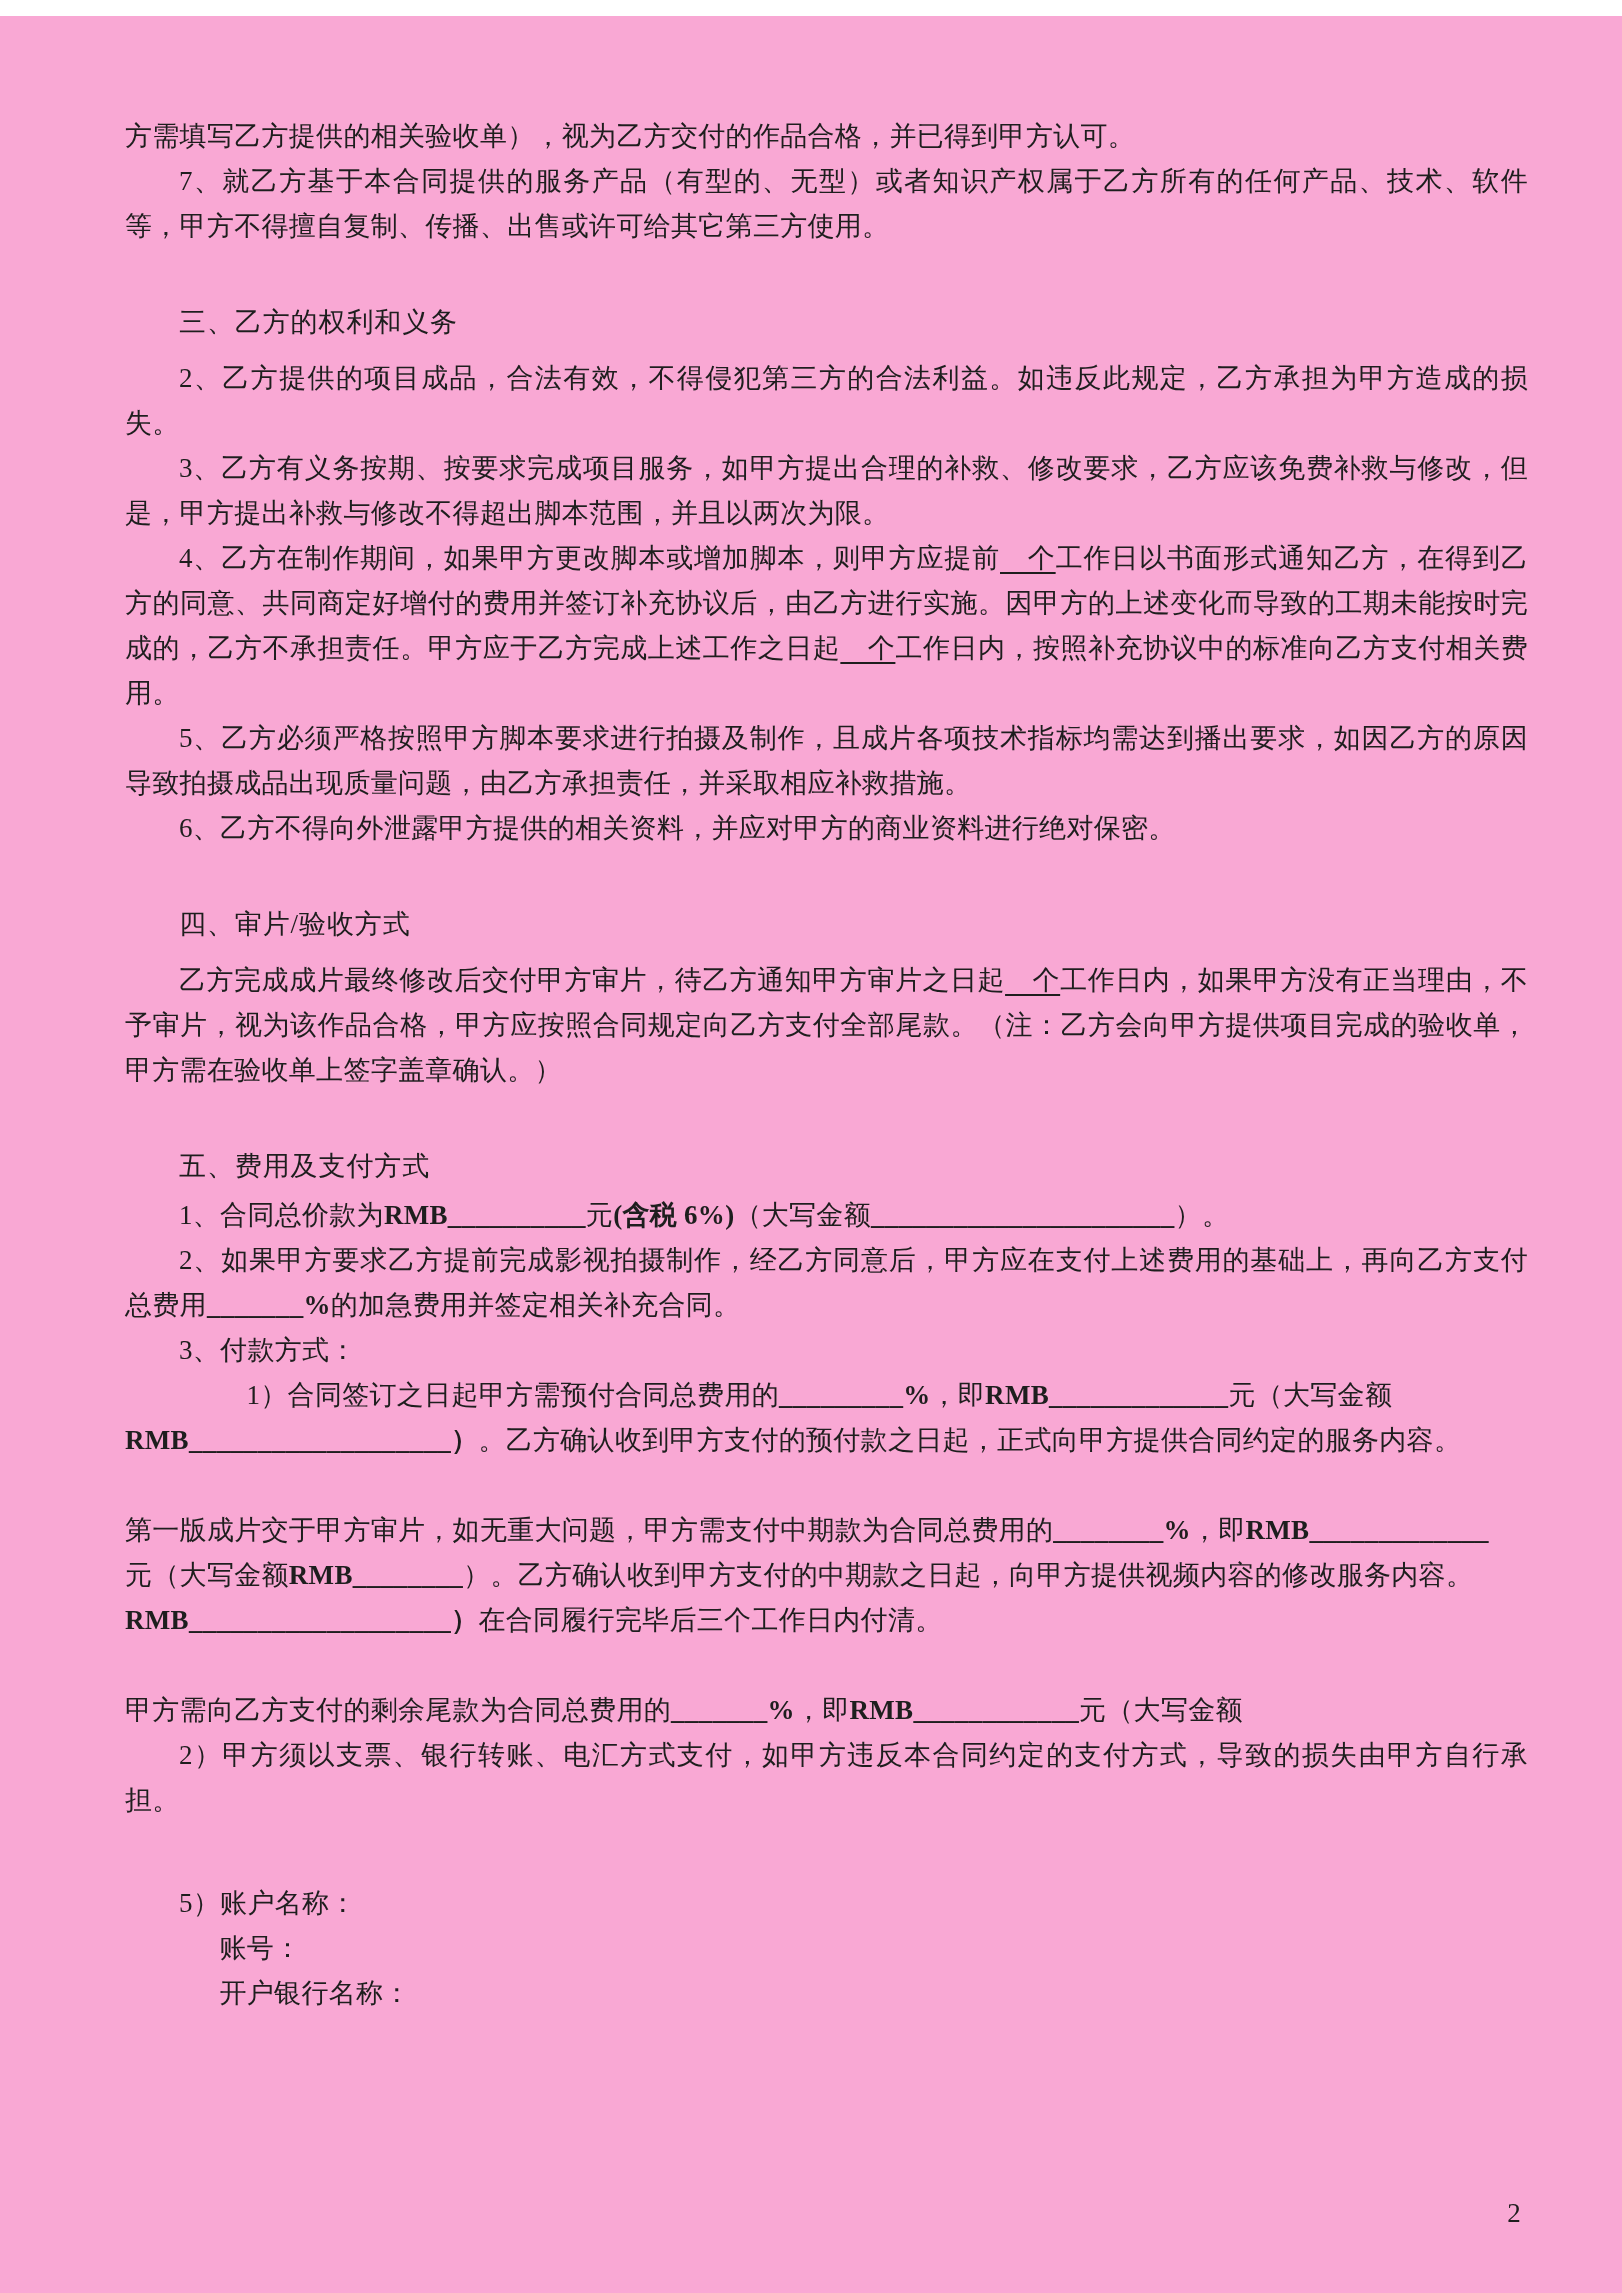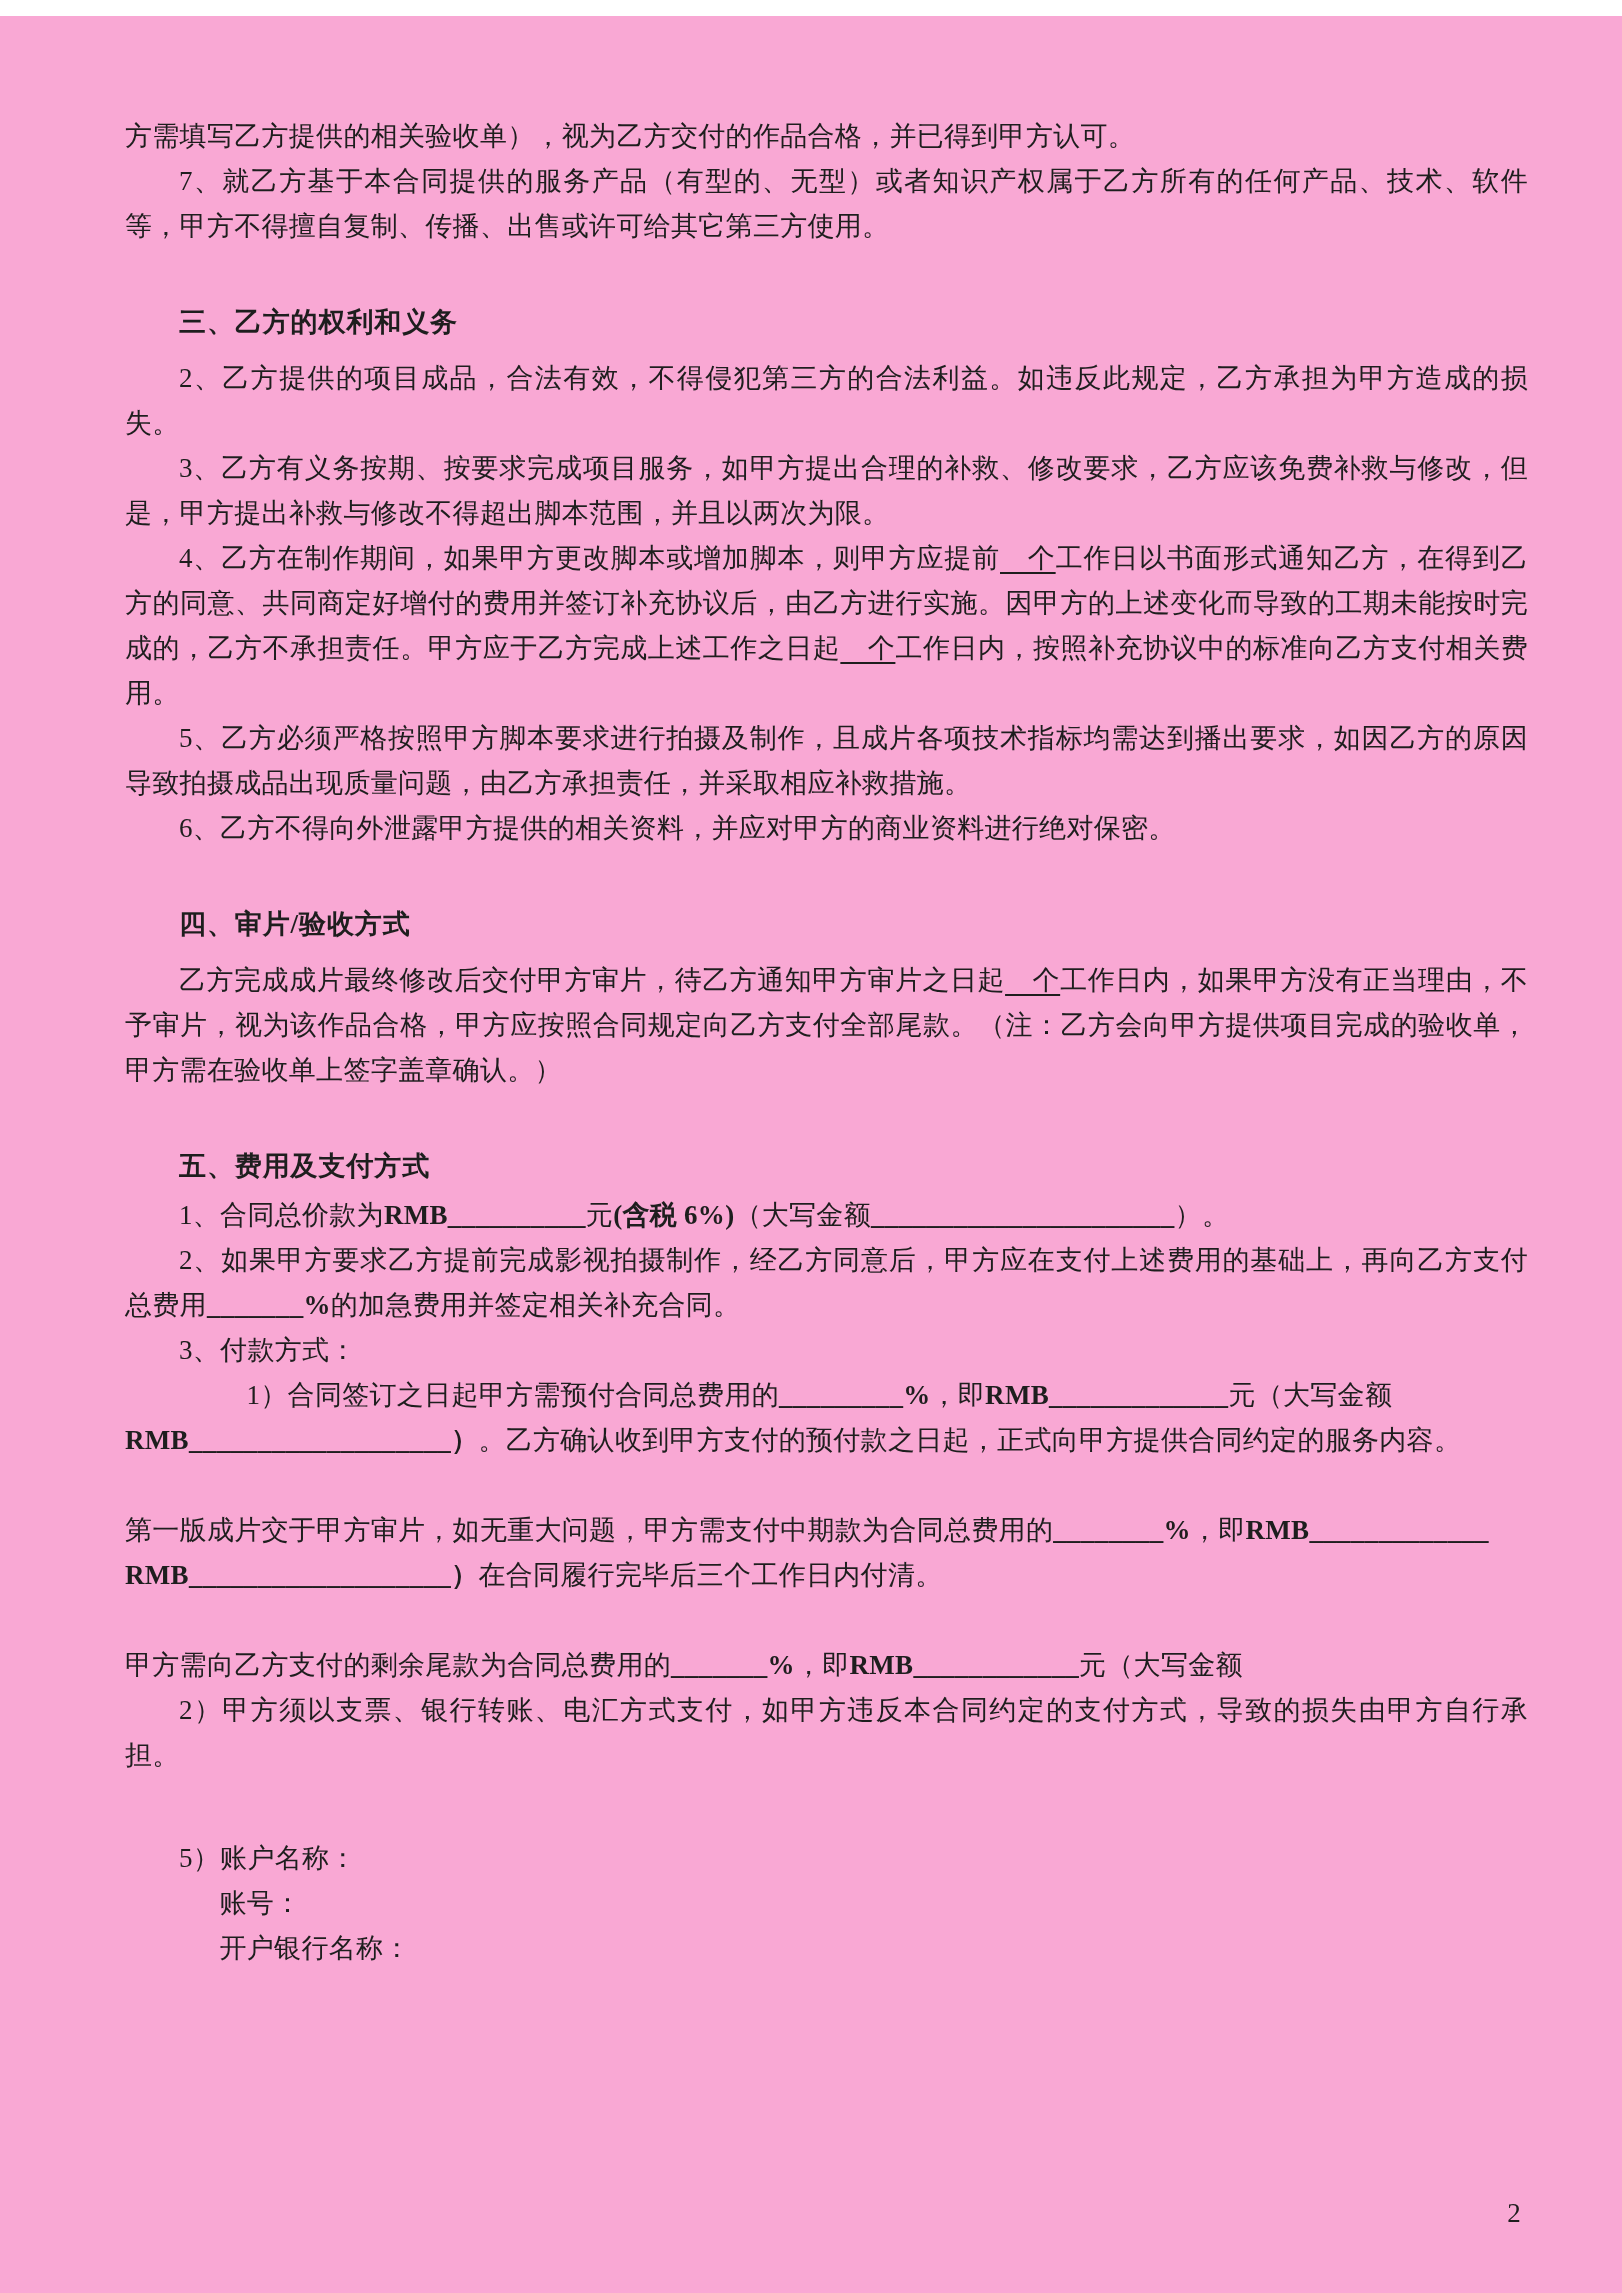--- a/index.html
+++ b/index.html
@@ -24,21 +24,21 @@
   }
   .doc { width: 100%; }
   .blk {
     margin: 0;
     text-align: justify;
   }
   .ind2  { text-indent: 2em; }
   .ind35 { text-indent: 3.5em; }
   .ind45 { text-indent: 4.5em; }
   .heading {
-    font-weight: bold;
+    font-weight: normal;
     text-indent: 2em;
     margin-top: 51px;
     margin-bottom: 11px;
     letter-spacing: 0.9px;
   }
   .h5 { margin-bottom: 3.6px; }
   .sp1   { margin-top: 45px; }
   .spbig { margin-top: 58px; }
   .b { font-weight: bold; }
   .u { text-decoration: underline; text-underline-offset: 4.5px; }
@@ -65,20 +65,21 @@
       <div class="blk ind2"><span>6、乙方不得向外泄露甲方提供的相关资料，并应对甲方的商业资料进行绝对保密。</span></div>
       <div class="blk heading"><span>四、审片/验收方式</span></div>
       <div class="blk ind2"><span>乙方完成成片最终修改后交付甲方审片，待乙方通知甲方审片之日起</span><span class="u">　个</span><span>工作日内，如果甲方没有正当理由，不予审片，视为该作品合格，甲方应按照合同规定向乙方支付全部尾款。（注：乙方会向甲方提供项目完成的验收单，甲方需在验收单上签字盖章确认。）</span></div>
       <div class="blk heading h5"><span>五、费用及支付方式</span></div>
       <div class="blk ind2"><span>1、合同总价款为</span><span class="b">RMB__________</span><span>元</span><span class="b">(含税 6%)</span><span>（大写金额</span><span class="b">______________________</span><span>）。</span></div>
       <div class="blk ind2"><span>2、如果甲方要求乙方提前完成影视拍摄制作，经乙方同意后，甲方应在支付上述费用的基础上，再向乙方支付总费用</span><span class="b">_______%</span><span>的加急费用并签定相关补充合同。</span></div>
       <div class="blk ind2"><span>3、付款方式：</span></div>
       <div class="blk ind45"><span>1）合同签订之日起甲方需预付合同总费用的</span><span class="b">_________%</span><span>，即</span><span class="b">RMB_____________</span><span>元（大写金额</span></div>
       <div class="blk"><span class="b">RMB___________________）</span><span>。乙方确认收到甲方支付的预付款之日起，正式向甲方提供合同约定的服务内容。</span></div>
       <div class="blk sp1"><span>第一版成片交于甲方审片，如无重大问题，甲方需支付中期款为合同总费用的</span><span class="b">________%</span><span>，即</span><span class="b">RMB_____________</span></div>
+      <div class="blk"><span>元（大写金额</span><span class="b">RMB________</span><span>）。乙方确认收到甲方支付的中期款之日起，向甲方提供视频内容的修改服务内容。</span></div>
       <div class="blk"><span class="b">RMB___________________）</span><span>在合同履行完毕后三个工作日内付清。</span></div>
       <div class="blk sp1"><span>甲方需向乙方支付的剩余尾款为合同总费用的</span><span class="b">_______%</span><span>，即</span><span class="b">RMB____________</span><span>元（大写金额</span></div>
       <div class="blk ind2"><span>2）甲方须以支票、银行转账、电汇方式支付，如甲方违反本合同约定的支付方式，导致的损失由甲方自行承担。</span></div>
       <div class="blk ind2 spbig"><span>5）账户名称：</span></div>
       <div class="blk ind35"><span>账号：</span></div>
       <div class="blk ind35"><span>开户银行名称：</span></div>
     </div>
   <div class="pagenum">2</div>
 </div>
 

